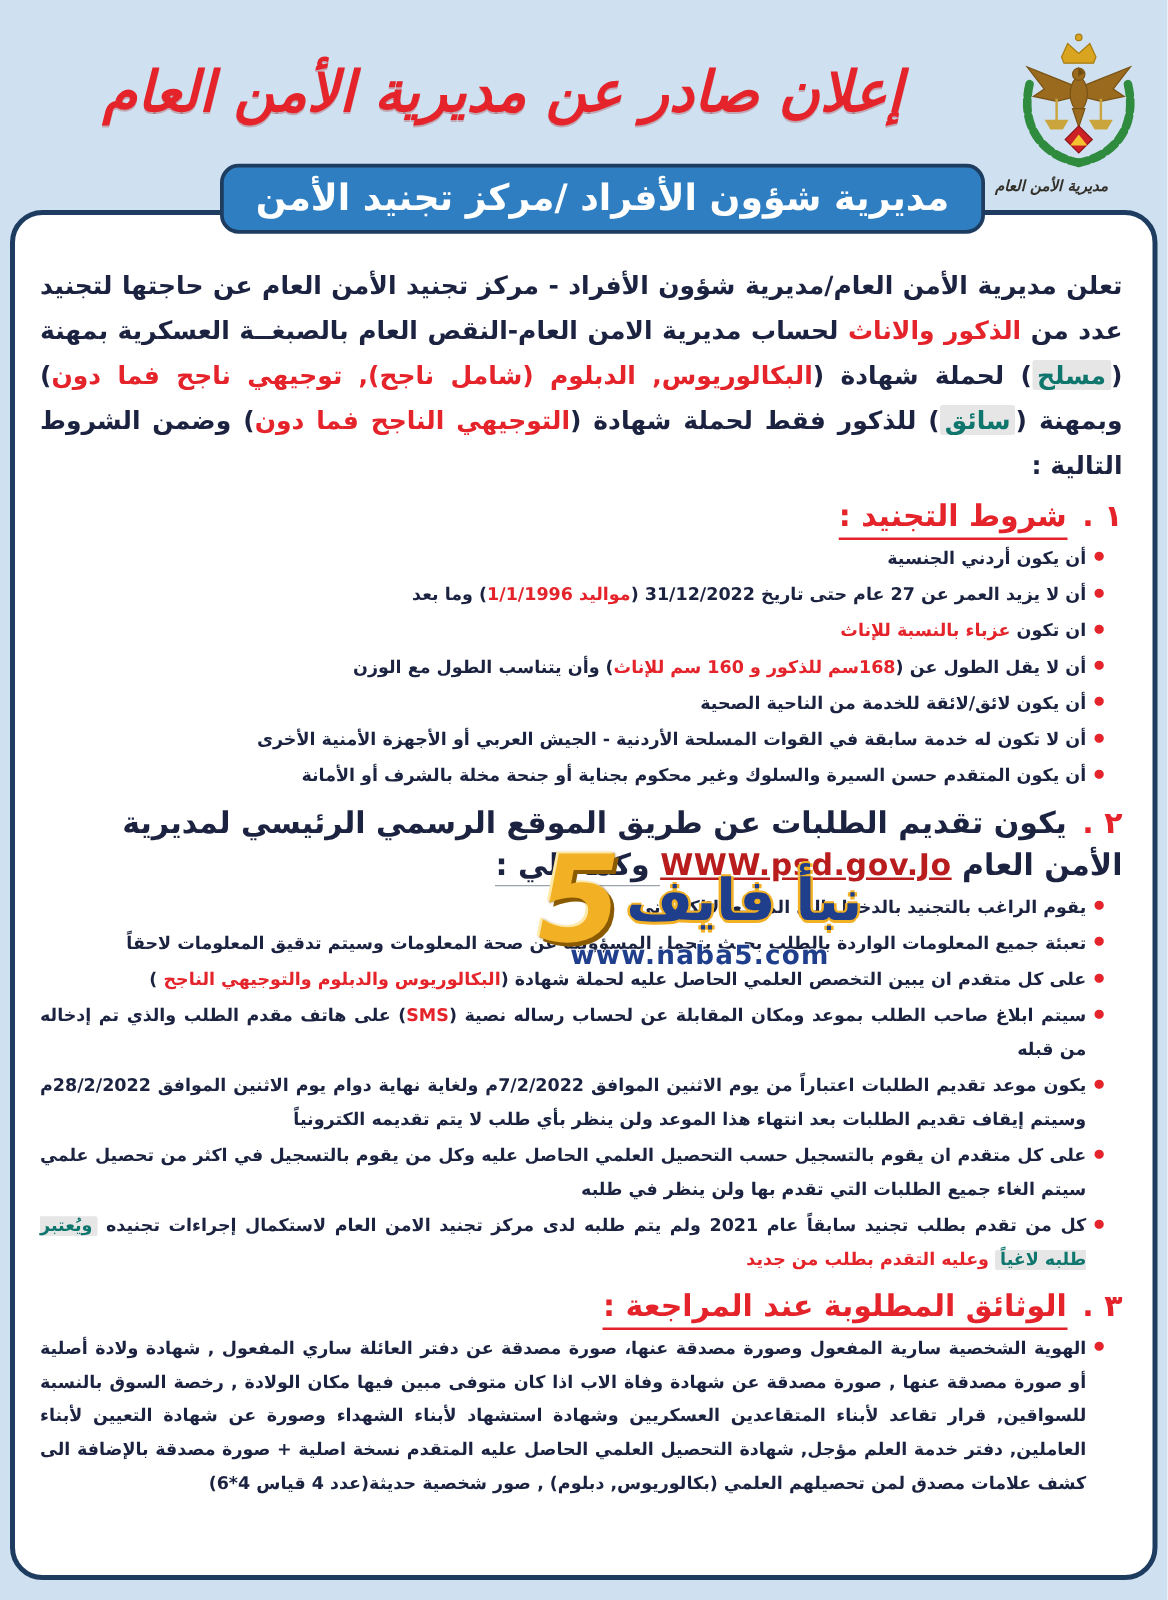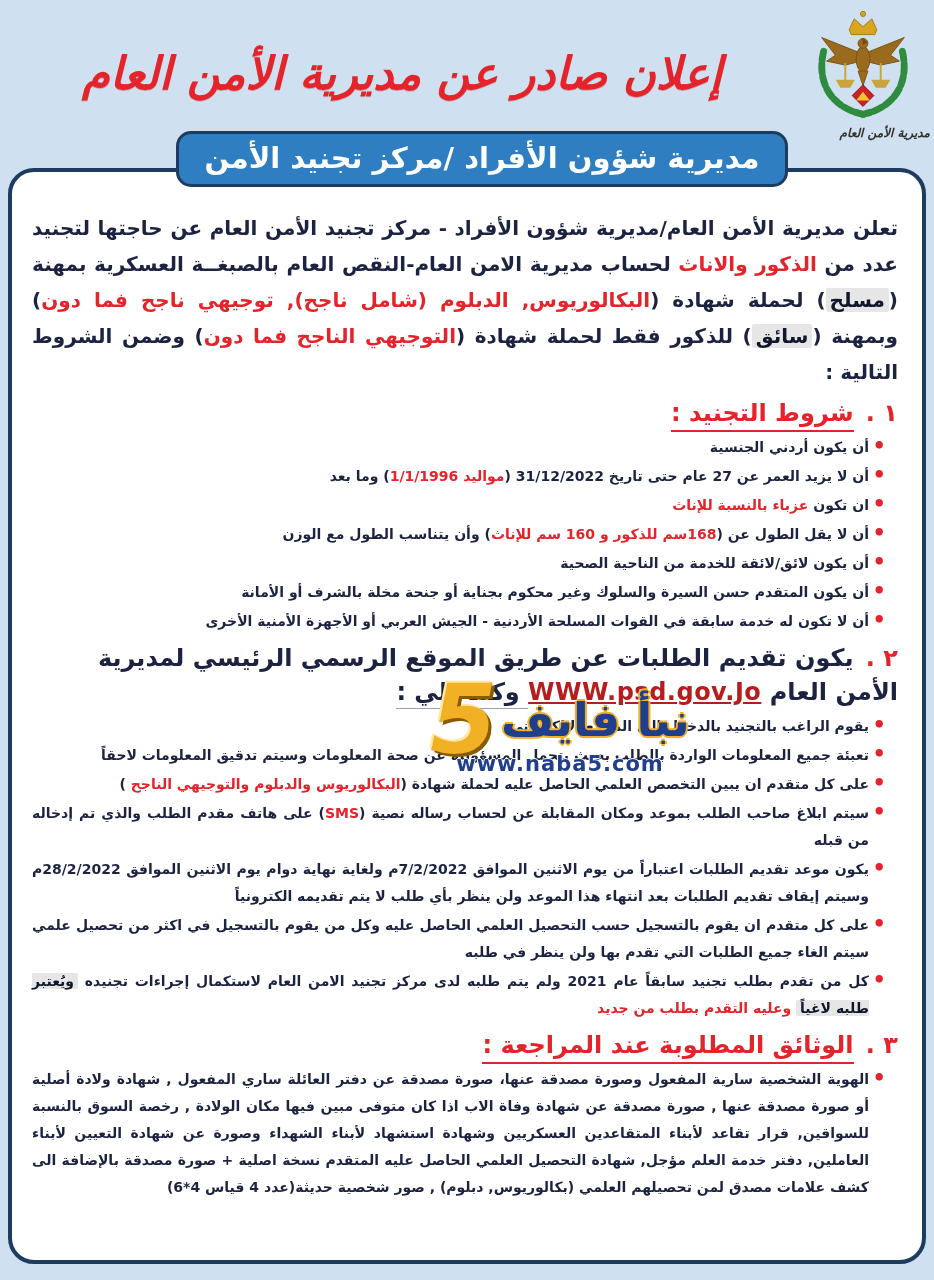--- a/index.html
+++ b/index.html
@@ -9,21 +9,21 @@
     font-family:"DejaVu Sans",sans-serif;
     font-weight:bold;color:#1c2340;direction:rtl;
   }
   
   .page-title{
     position:absolute;top:18px;right:140px;left:10px;height:110px;
     display:flex;align-items:center;justify-content:center;
     font-size:45px;font-style:italic;color:#e4232a;white-space:nowrap;
     text-shadow:0 1px 0 rgba(150,0,0,.25);
   }
-  .logo{position:absolute;top:8px;left:auto;right:4px;width:134px;text-align:right;z-index:3}
+  .logo{position:absolute;top:24px;left:auto;right:4px;width:134px;text-align:left;z-index:3}
   .logo svg{display:block;margin:0 auto}
   .logo-caption{font-size:12px;color:#33302a;margin-top:-4px;letter-spacing:0;font-style:italic}
   .banner{
     position:absolute;top:131px;right:146px;width:612px;height:56px;box-sizing:border-box;
     background:#2e7ec1;border:3px solid #1d3c60;border-radius:15px;z-index:4;
     color:#fff;font-size:29px;line-height:48px;text-align:center;
   }
   
   .content-box{
     position:absolute;top:168px;right:8px;width:918px;height:1096px;box-sizing:border-box;
@@ -34,21 +34,21 @@
   .sec-head{margin:6px 0 4px;font-size:24px;line-height:34px}
   .sec-num{color:#e4232a;margin-left:4px}
   .sec-title .seg-d{color:#1c2340}
   .u-red .seg-r{border-bottom:2px solid #e4232a;padding-bottom:3px}
   .u-dark .seg-d:last-child{border-bottom:1px solid #9aa3ad;padding-bottom:2px}
   .bullets{list-style:none;margin:0;padding:0 12px 0 0}
   .bullets li{position:relative;padding-right:17px;font-size:14px;line-height:27px;margin:2px 0;text-align:justify}
   .bullets li::before{content:"•";position:absolute;right:0;top:-1px;color:#e4232a;font-size:21px}
   .seg-d{color:#1c2340}
   .seg-r{color:#e4232a}
-  .seg-rh{color:#0f172a;background:#e6e6e6;padding:0 4px;border-radius:2px}
+  .seg-rh{color:#0f766e;background:#e6e6e6;padding:0 4px;border-radius:2px}
   .seg-u{color:#b91c1c;text-decoration:underline;direction:ltr;unicode-bidi:embed;letter-spacing:.5px}
   
   .watermark{position:absolute;top:678px;left:420px;width:280px;z-index:9;text-align:center;pointer-events:none}
   .wm-row{display:flex;align-items:center;justify-content:center;direction:ltr}
   .wm-5{
     font-size:96px;line-height:84px;font-style:italic;color:#f2b024;
     text-shadow:3px 3px 0 #8a5a00,-2px -2px 0 #ffe9a8,0 0 2px #6b4400;
   }
   .wm-name{
     font-size:46px;color:#1f3e8c;margin-left:4px;
@@ -105,22 +105,22 @@
   <div class="sec-head">
     <span class="sec-num">١ .</span>
     <span class="sec-title u-red"><span class="seg-r">شروط التجنيد :</span></span>
   </div>
   <ul class="bullets">
       <li><span class="seg-d">أن يكون أردني الجنسية</span></li>
       <li><span class="seg-d">أن لا يزيد العمر عن 27 عام حتى تاريخ 31/12/2022 (</span><span class="seg-r">مواليد 1/1/1996</span><span class="seg-d">) وما بعد</span></li>
       <li><span class="seg-d">ان تكون </span><span class="seg-r">عزباء بالنسبة للإناث</span></li>
       <li><span class="seg-d">أن لا يقل الطول عن (</span><span class="seg-r">168سم للذكور و 160 سم للإناث</span><span class="seg-d">) وأن يتناسب الطول مع الوزن</span></li>
       <li><span class="seg-d">أن يكون لائق/لائقة للخدمة من الناحية الصحية</span></li>
+      <li><span class="seg-d">أن لا تكون له خدمة سابقة في القوات المسلحة الأردنية - الجيش العربي أو الأجهزة الأمنية الأخرى</span></li>
       <li><span class="seg-d">أن يكون المتقدم حسن السيرة والسلوك وغير محكوم بجناية أو جنحة مخلة بالشرف أو الأمانة</span></li>
-      <li><span class="seg-d">أن لا تكون له خدمة سابقة في القوات المسلحة الأردنية - الجيش العربي أو الأجهزة الأمنية الأخرى</span></li>
     </ul>
 
   <div class="sec-head">
     <span class="sec-num">٢ .</span>
     <span class="sec-title u-dark"><span class="seg-d">يكون تقديم الطلبات عن طريق الموقع الرسمي الرئيسي لمديرية الأمن العام </span><span class="seg-u">WWW.psd.gov.Jo</span><span class="seg-d"> وكما يلي :</span></span>
   </div>
   <ul class="bullets">
       <li><span class="seg-d">يقوم الراغب بالتجنيد بالدخول الى الموقع الالكتروني</span></li>
       <li><span class="seg-d">تعبئة جميع المعلومات الواردة بالطلب بحيث يتحمل المسؤولية عن صحة المعلومات وسيتم تدقيق المعلومات لاحقاً</span></li>
       <li><span class="seg-d">على كل متقدم ان يبين التخصص العلمي الحاصل عليه لحملة شهادة (</span><span class="seg-r">البكالوريوس والدبلوم والتوجيهي الناجح</span><span class="seg-d"> )</span></li>

